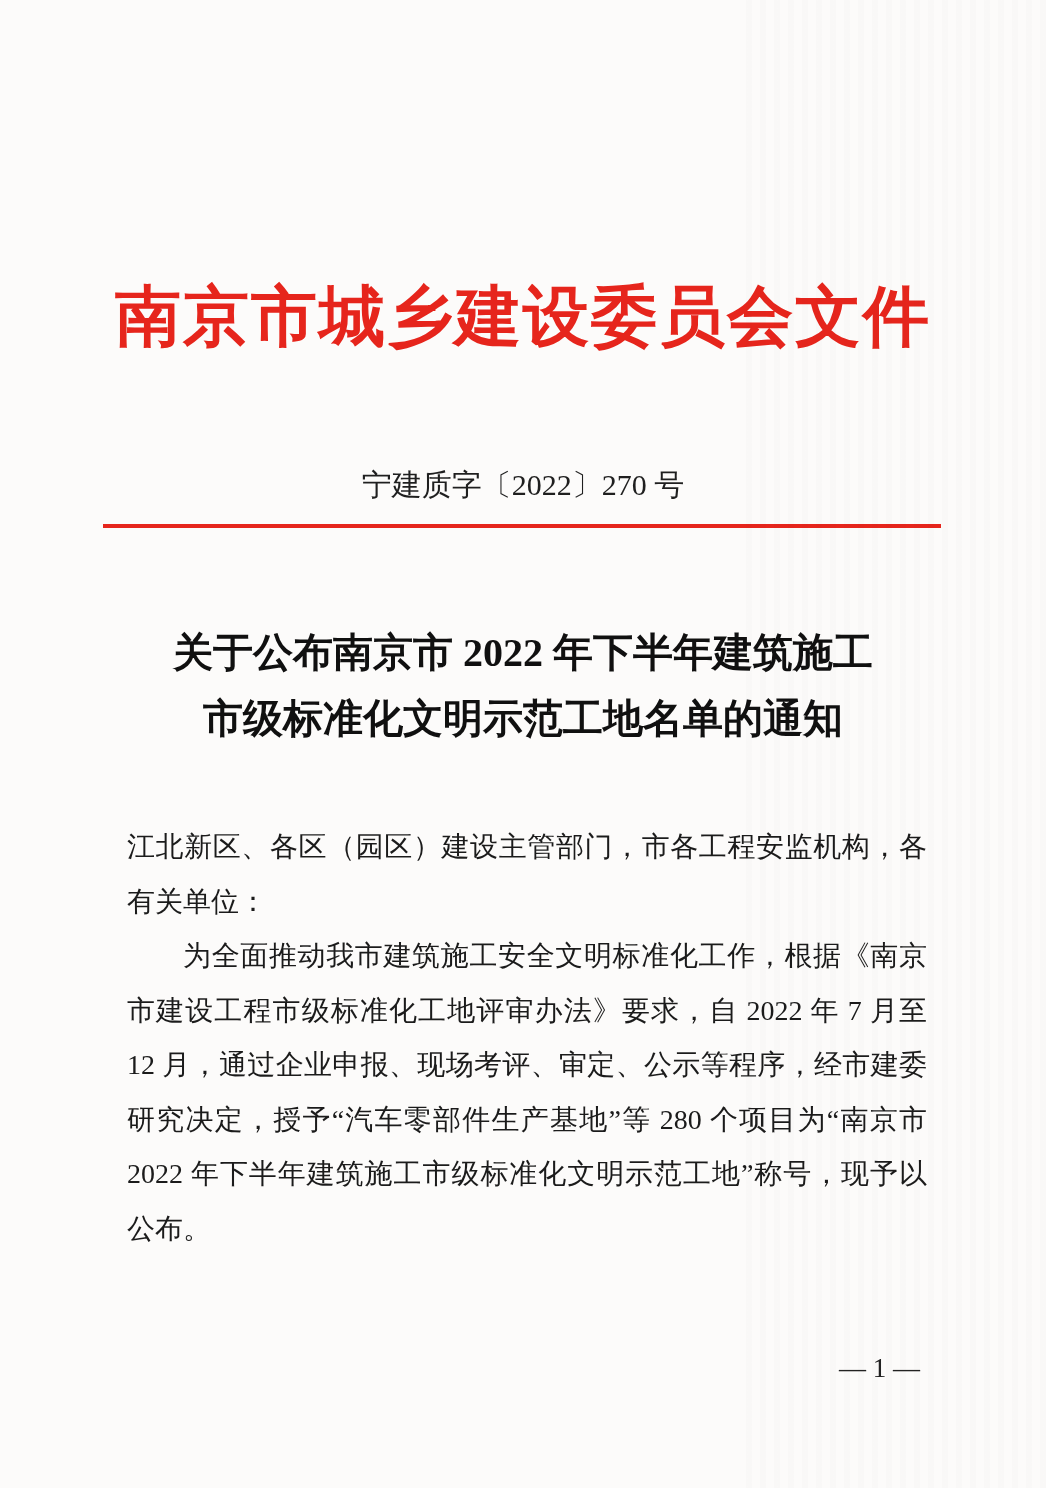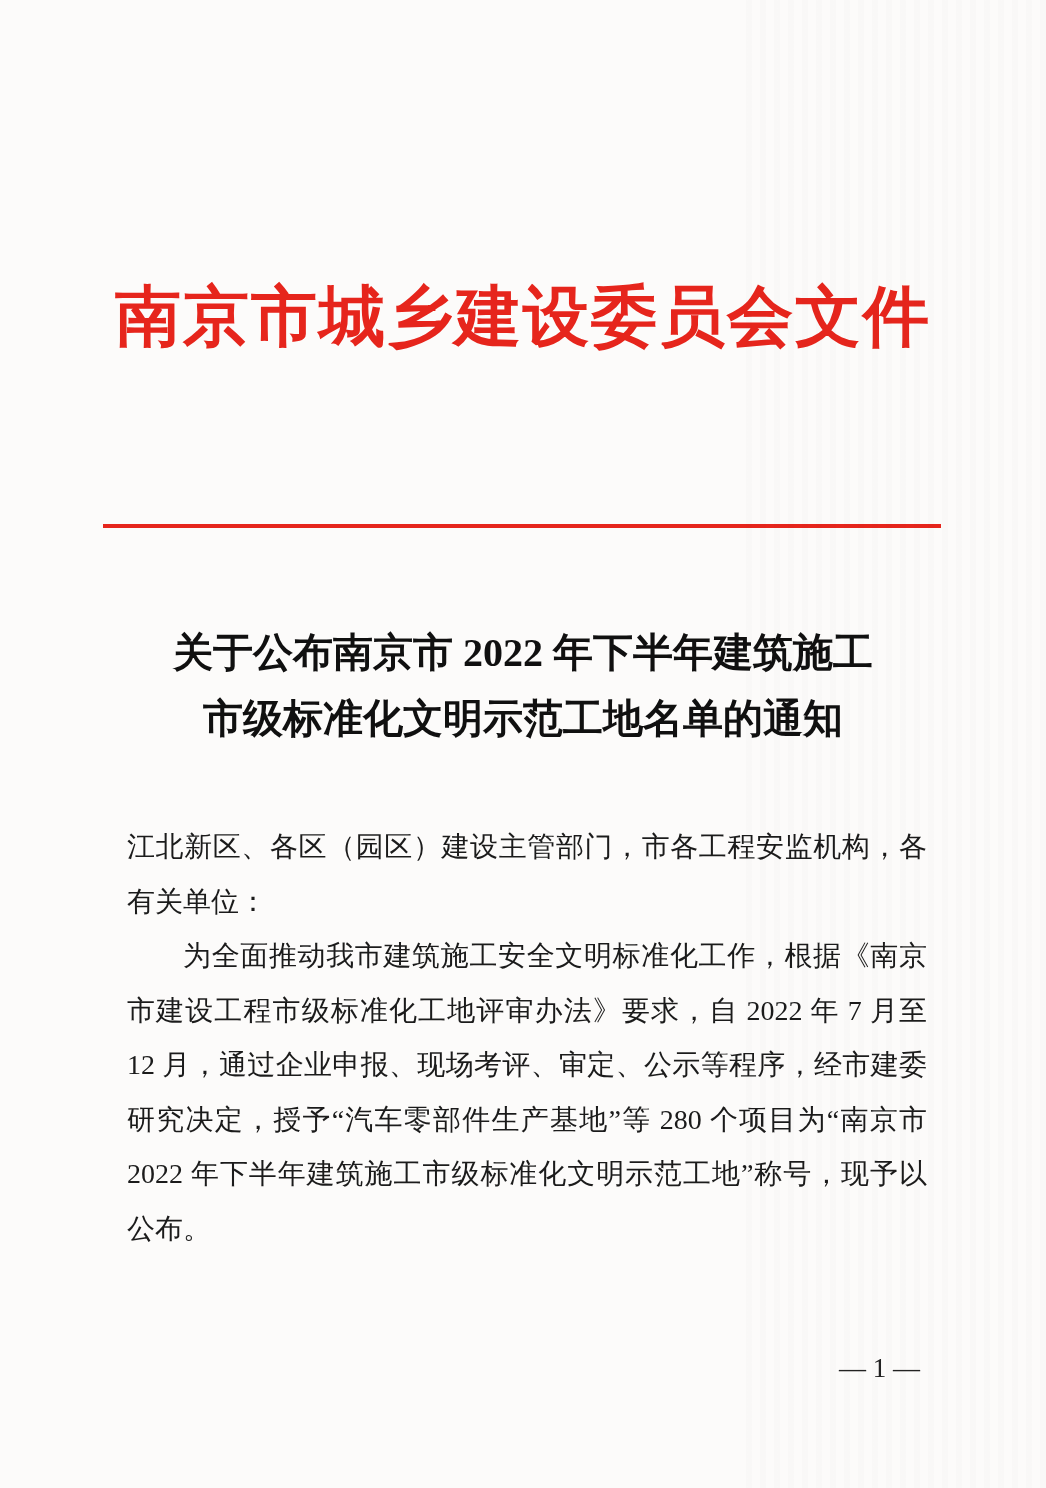--- a/index.html
+++ b/index.html
@@ -99,20 +99,21 @@
     white-space: nowrap;
   }
 </style>
 </head>
 <body>
 
 <div class="page">
 
   <div class="org-header">南京市城乡建设委员会文件</div>
 
+  <div class="doc-number">宁建质字〔2022〕270 号</div>
 
   <div class="red-divider"></div>
 
   <div class="doc-title">
     <div>关于公布南京市 2022 年下半年建筑施工</div>
     <div>市级标准化文明示范工地名单的通知</div>
   </div>
 
   <div class="body-text">
     <p class="salutation">江北新区、各区（园区）建设主管部门，市各工程安监机构，各有关单位：</p>

